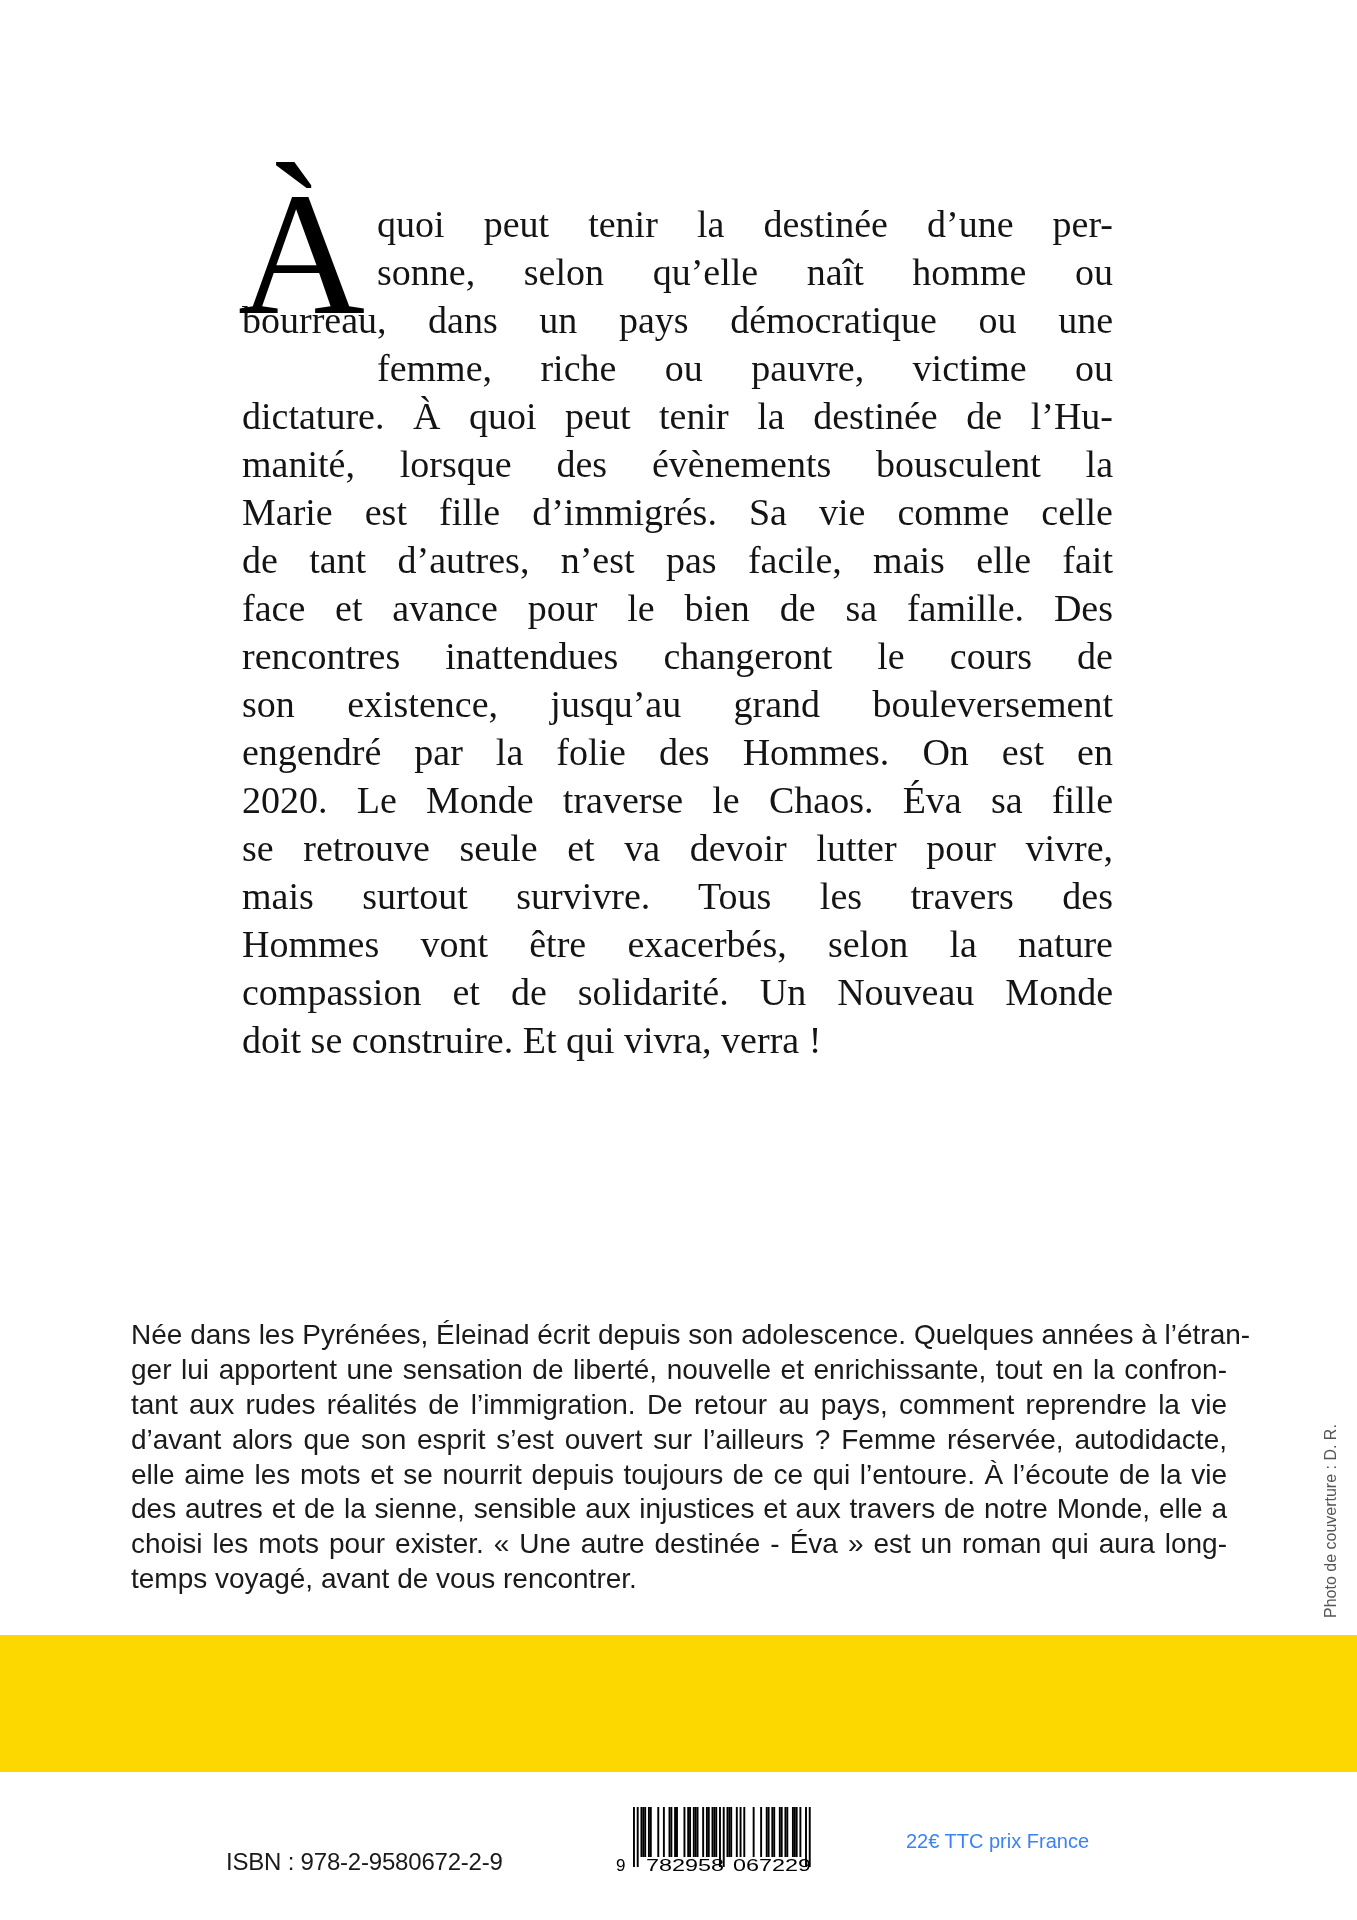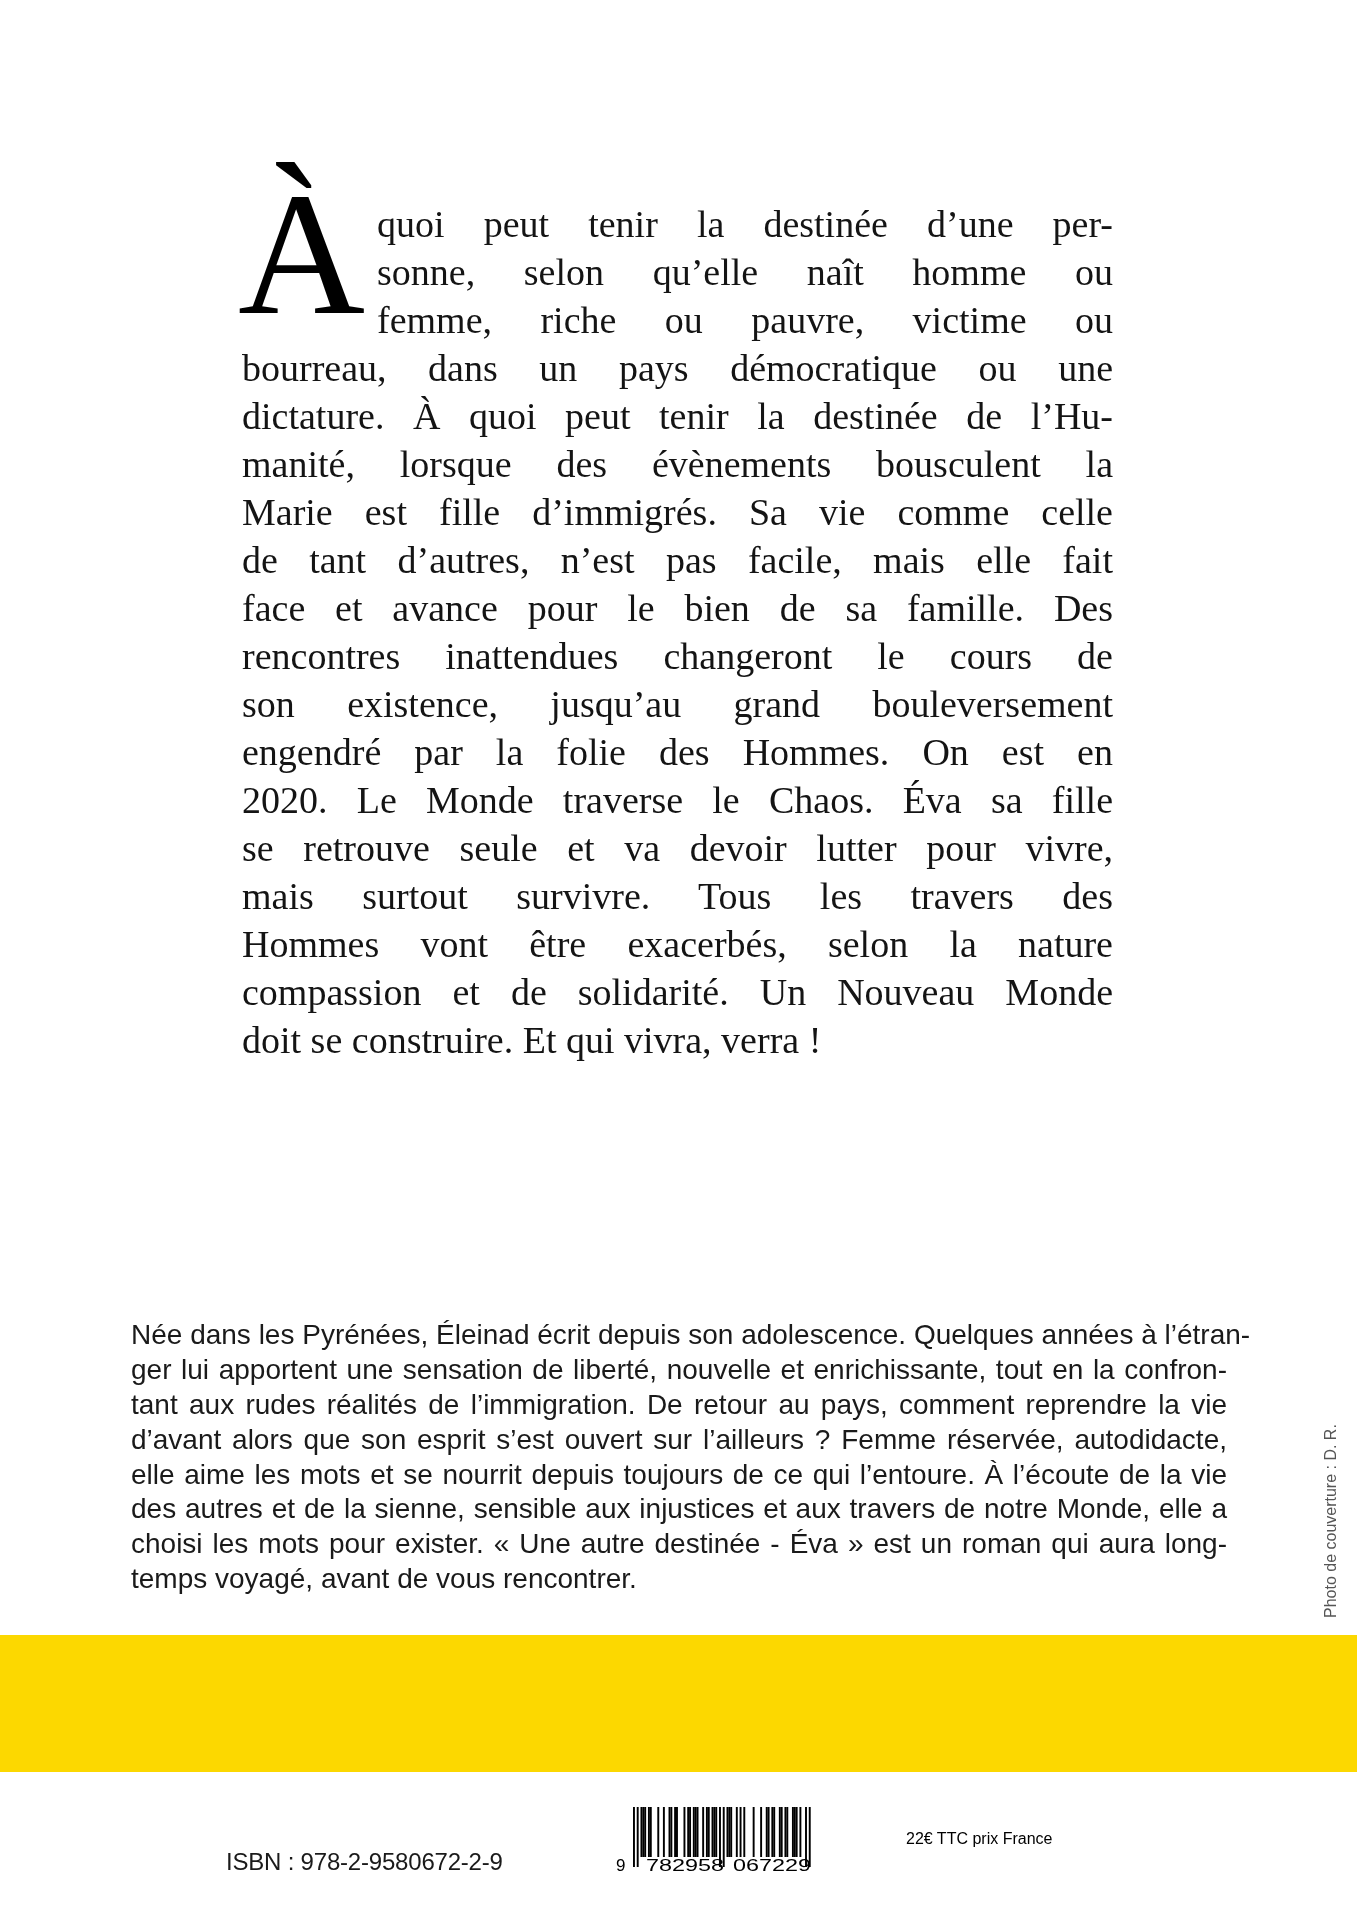--- a/index.html
+++ b/index.html
@@ -37,34 +37,34 @@
     position: absolute; left: 0; top: 1635px; width: 1357px; height: 137px;
   }
   .isbn {
     position: absolute; left: 226px; top: 1848px;
     font-family: "Liberation Sans", "DejaVu Sans", sans-serif;
     font-size: 24px; color: #1a1a1a; letter-spacing: -0.2px; white-space: nowrap;
   }
   .price {
     position: absolute; left: 906px; top: 1830px;
     font-family: "Liberation Sans", "DejaVu Sans", sans-serif;
-    font-size: 16px; color: #000000; white-space: nowrap;
+    font-size: 20px; color: #3b82f6; white-space: nowrap;
   }
   .barcode { position: absolute; left: 612px; top: 1800px; }
   .barcode text { font-family: "Liberation Sans", "DejaVu Sans", sans-serif; font-size: 17px; fill: #000; }
 </style>
 </head>
 <body>
 
 <div class="blurb">
   <span class="dropcap">À</span>
   <span class="line indented">quoi peut tenir la destinée d’une per-</span>
   <span class="line indented">sonne, selon qu’elle naît homme ou</span>
+  <span class="line">bourreau, dans un pays démocratique ou une</span>
   <span class="line indented">femme, riche ou pauvre, victime ou</span>
-  <span class="line">bourreau, dans un pays démocratique ou une</span>
   <span class="line">dictature. À quoi peut tenir la destinée de l’Hu-</span>
   <span class="line">manité, lorsque des évènements bousculent la</span>
   <span class="line">Marie est fille d’immigrés. Sa vie comme celle</span>
   <span class="line">de tant d’autres, n’est pas facile, mais elle fait</span>
   <span class="line">face et avance pour le bien de sa famille. Des</span>
   <span class="line">rencontres inattendues changeront le cours de</span>
   <span class="line">son existence, jusqu’au grand bouleversement</span>
   <span class="line">engendré par la folie des Hommes. On est en</span>
   <span class="line">2020. Le Monde traverse le Chaos. Éva sa fille</span>
   <span class="line">se retrouve seule et va devoir lutter pour vivre,</span>

